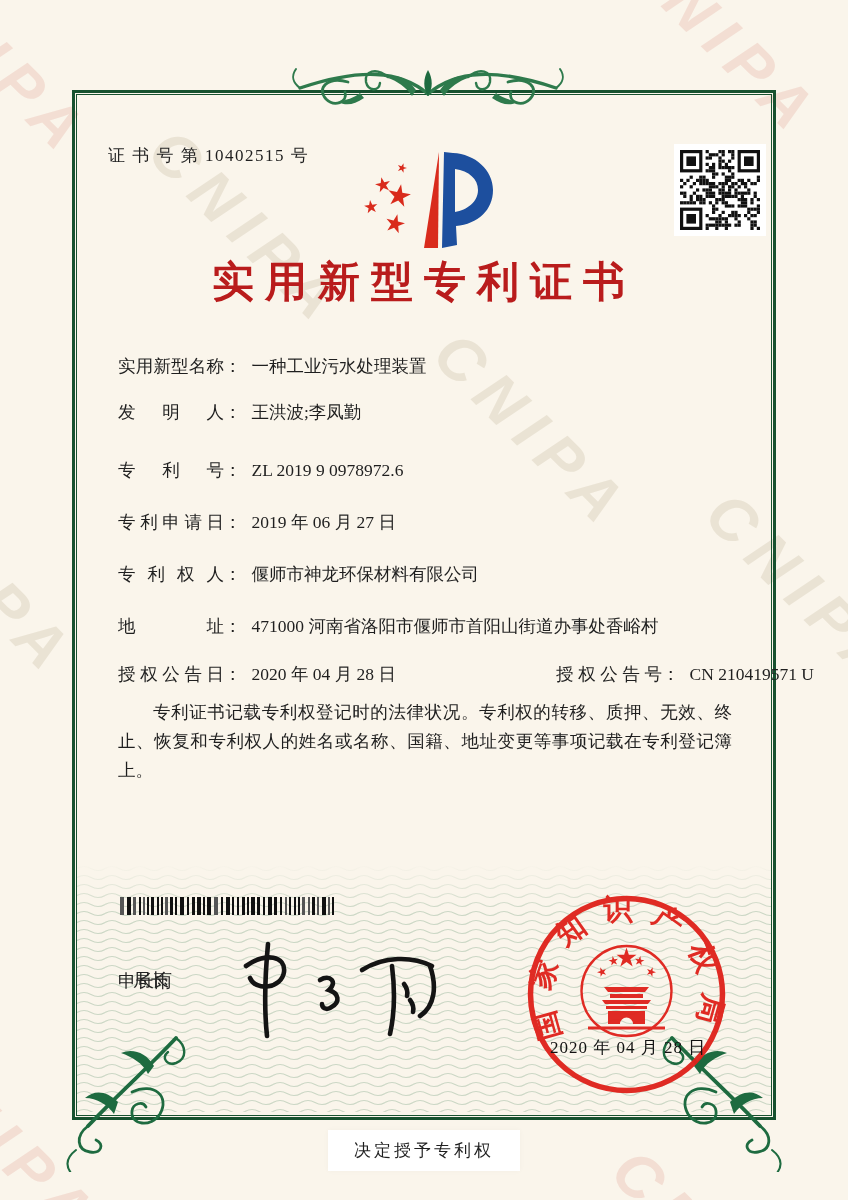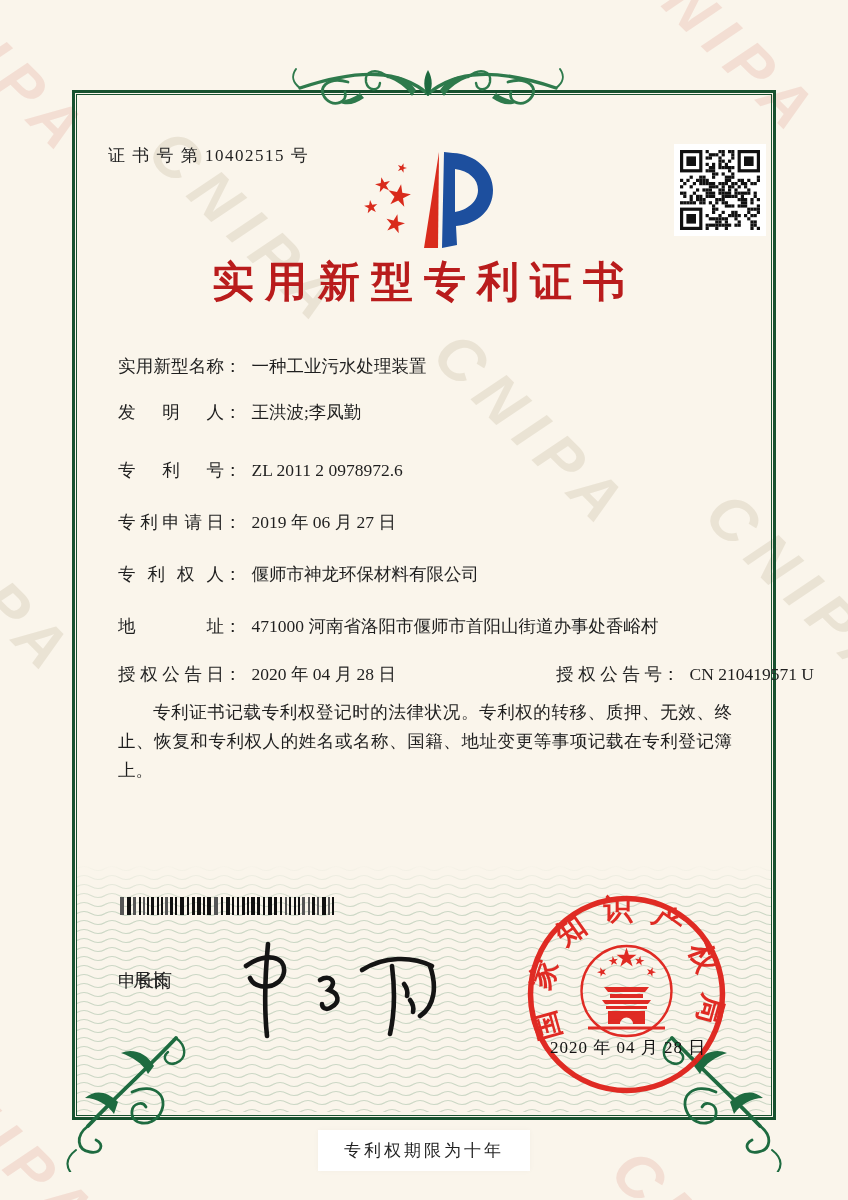--- a/index.html
+++ b/index.html
@@ -353,21 +353,21 @@
 
   <div class="title">实用新型专利证书</div>
 
   <div class="row" style="top:354px;">
     <span class="lab">实用新型名称</span><span>：</span><span class="val">一种工业污水处理装置</span>
   </div>
   <div class="row" style="top:400px;">
     <span class="lab">发明人</span><span>：</span><span class="val">王洪波;李凤勤</span>
   </div>
   <div class="row" style="top:458px;">
-    <span class="lab">专利号</span><span>：</span><span class="val">ZL 2011 2 0978972.6</span>
+    <span class="lab">专利号</span><span>：</span><span class="val">ZL 2019 9 0978972.6</span>
   </div>
   <div class="row" style="top:510px;">
     <span class="lab">专利申请日</span><span>：</span><span class="val">2019 年 06 月 27 日</span>
   </div>
   <div class="row" style="top:562px;">
     <span class="lab">专利权人</span><span>：</span><span class="val">偃师市神龙环保材料有限公司</span>
   </div>
   <div class="row" style="top:614px;">
     <span class="lab">地址</span><span>：</span><span class="val">471000 河南省洛阳市偃师市首阳山街道办事处香峪村</span>
   </div>
@@ -464,15 +464,15 @@
       <path d="M80,95 h45 l-4,5 h-37 z"></path>
       <rect x="86" y="102" width="33" height="4"></rect>
       <path d="M78,108 h49 l-3,4 h-43 z"></path>
       <rect x="82" y="114" width="41" height="3"></rect>
       <path d="M84,119 h37 v13 h-12 a6.5,6.5 0 1 0 -13,0 h-12 z"></path>
       <path d="M64,136 h77" stroke="#DF231C" stroke-width="3" fill="none"></path>
     </g>
   </svg>
   <div class="sealdate">2020 年 04 月 28 日</div>
 
-  <div class="contbox"><span>专利权期限为十年</span></div>
+  <div class="contbox"><span>决定授予专利权</span></div>
 
 </div>
 
 </body></html>

